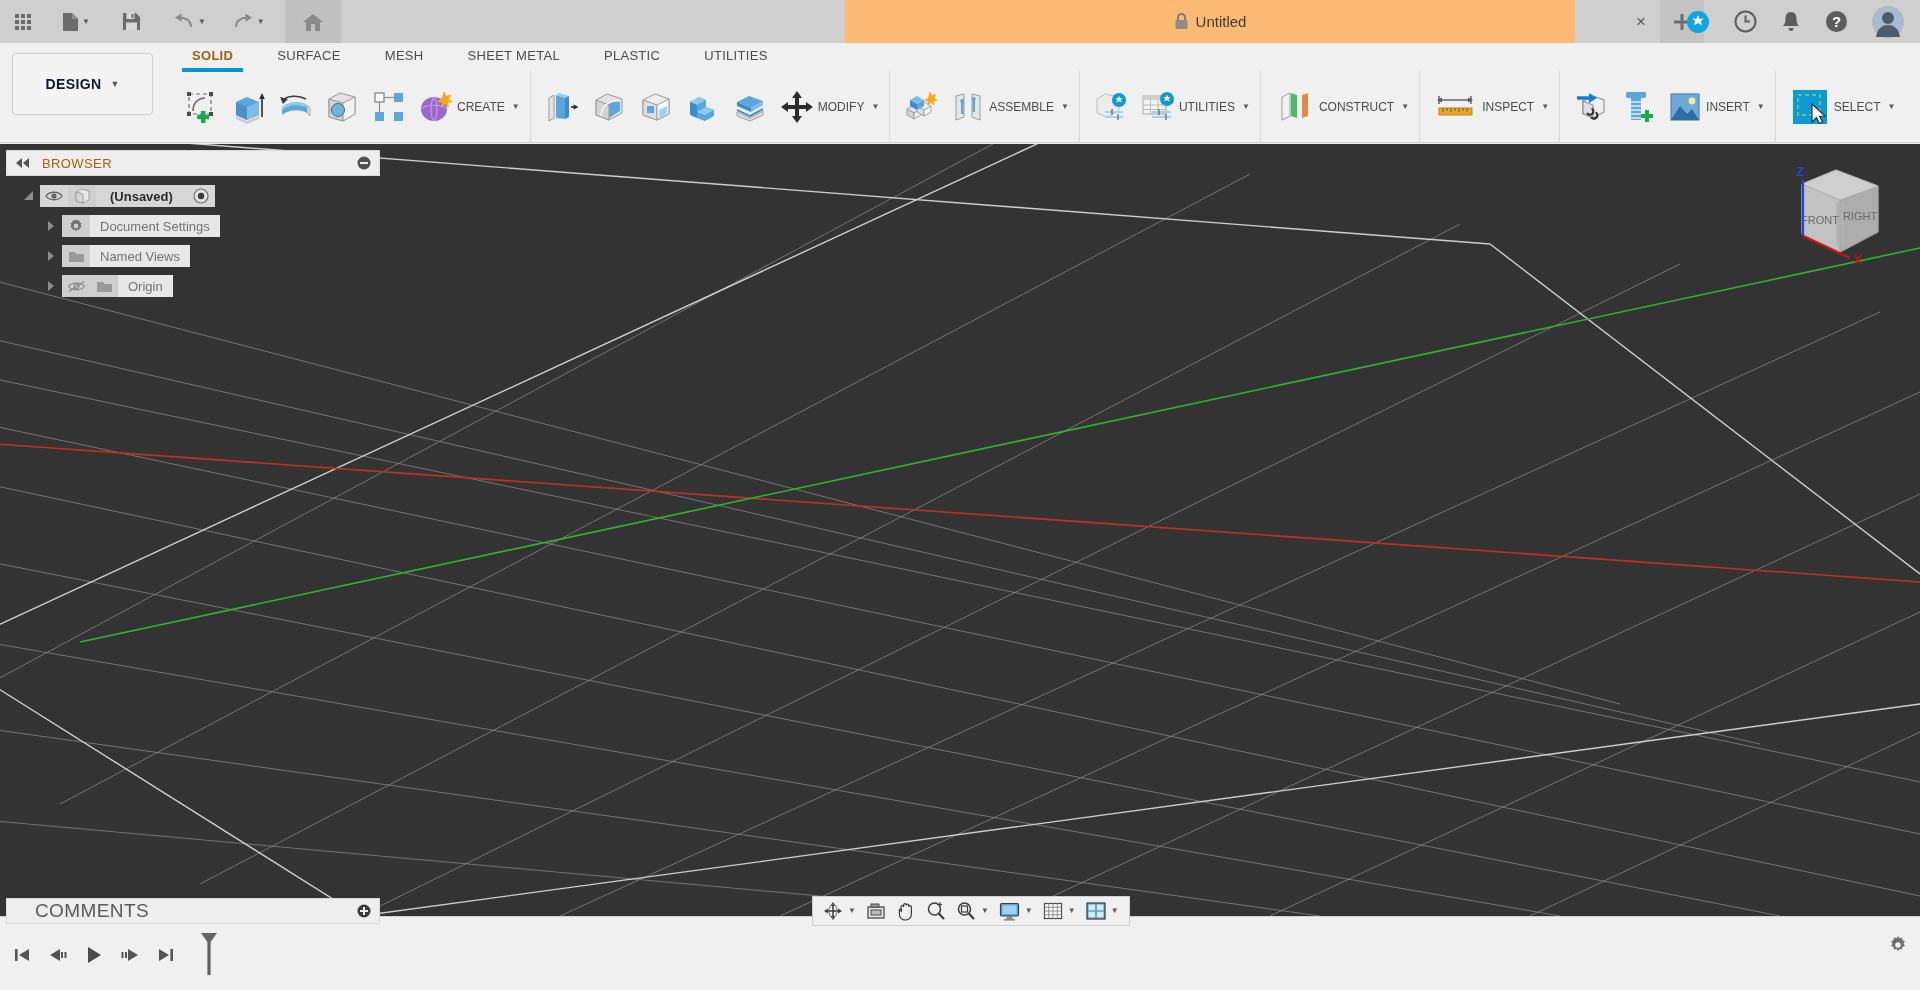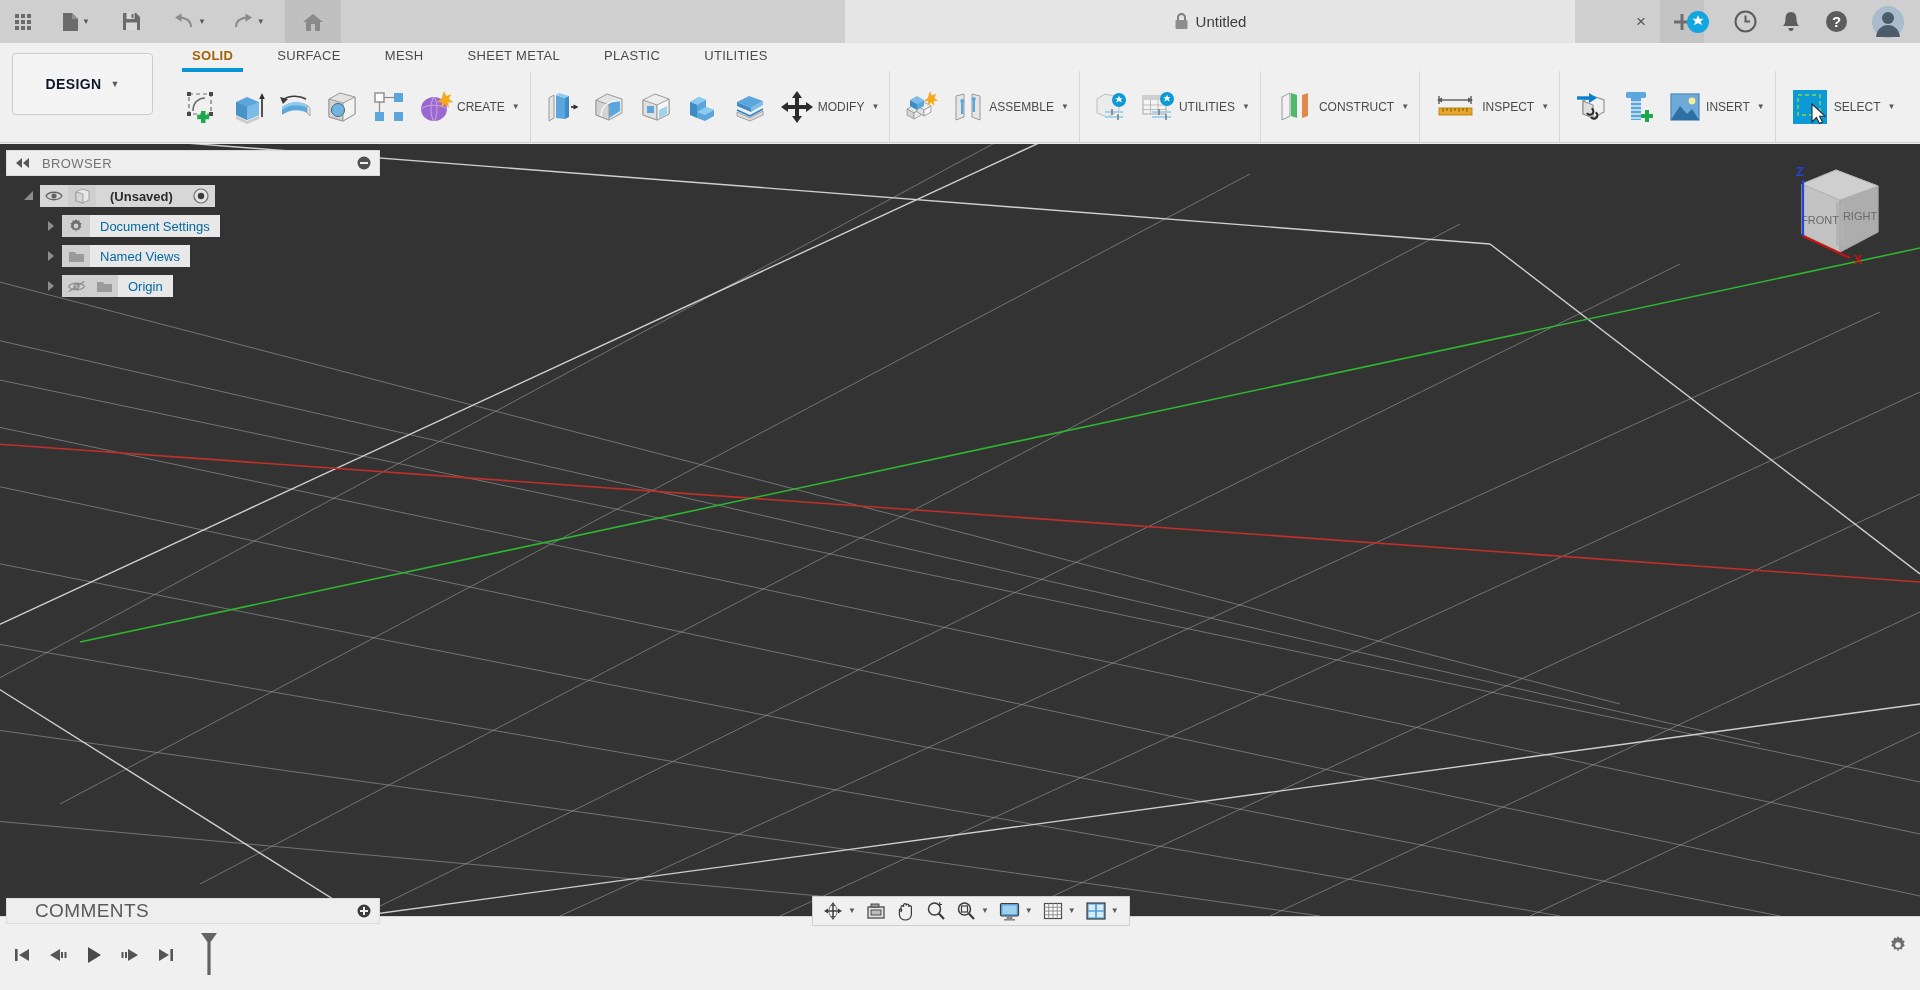--- a/index.html
+++ b/index.html
@@ -18,21 +18,21 @@
     display: flex; align-items: center;
   }
   .tb-btn {
     height: 43px; display: flex; align-items: center; justify-content: center;
     padding: 0 8px; cursor: pointer;
   }
   .tb-btn.active { background: #c0c0c0; }
   .tb-caret { font-size: 8px; color: #595959; margin-left: 3px; line-height: 1; }
   .doc-tab {
     position: absolute; left: 845px; top: 0; width: 730px; height: 43px;
-    background: #e5e5e5; display: flex; align-items: center; justify-content: center;
+    background: #fdba74; display: flex; align-items: center; justify-content: center;
     gap: 7px;
   }
   .doc-tab-title { font-size: 15px; color: #3c3c3c; }
   .doc-close {
     position: absolute; left: 1630px; top: 11px; width: 22px; height: 22px;
     display: flex; align-items: center; justify-content: center;
     font-size: 17px; color: #555; cursor: pointer;
   }
   .newtab {
     position: absolute; left: 1660px; top: 0; width: 44px; height: 43px;
@@ -82,27 +82,27 @@
     background: #333333; overflow: hidden;
   }
   .vp-svg { position: absolute; inset: 0; }
 
   
   .browser-header {
     position: absolute; left: 6px; top: 150px; width: 374px; height: 26px;
     background: #eeeeee; display: flex; align-items: center;
     padding: 0 8px; z-index: 20; border: 1px solid #dadada;
   }
-  .browser-title { font-size: 13px; color: #737373; letter-spacing: .4px; margin-left: 12px; }
+  .browser-title { font-size: 13px; color: #a16207; letter-spacing: .4px; margin-left: 12px; }
   .tree { position: absolute; left: 0px; top: 184px; z-index: 20; font-size: 13px; }
   .tree-row { display: flex; align-items: center; height: 24px; margin-bottom: 6px; }
   .arrow-cell { width: 22px; display: flex; align-items: center; justify-content: center; cursor:pointer; }
   .chip { background: #e8e8e8; display: flex; align-items: center; height: 22px; }
   .chip-ico { width: 28px; display: flex; align-items: center; justify-content: center; background:#cfcfcf; height:22px;}
-  .chip-txt { padding: 0 10px; color: #0369a1; font-size: 13px; white-space: nowrap; }
+  .chip-txt { padding: 0 10px; color: #737373; font-size: 13px; white-space: nowrap; }
   .root-chip { background: #d7d7d7; }
   .root-name { font-weight: bold; color: #2b2b2b; padding: 0 14px; }
 
   
   .comments {
     position: absolute; left: 6px; top: 898px; width: 374px; height: 26px;
     background: #eeeeee; border: 1px solid #dadada;
     display: flex; align-items: center; padding: 0 8px; z-index: 20;
   }
   .comments-title { font-size: 19px; color: #5a5a5a; letter-spacing: .4px; margin-left: 20px; }

